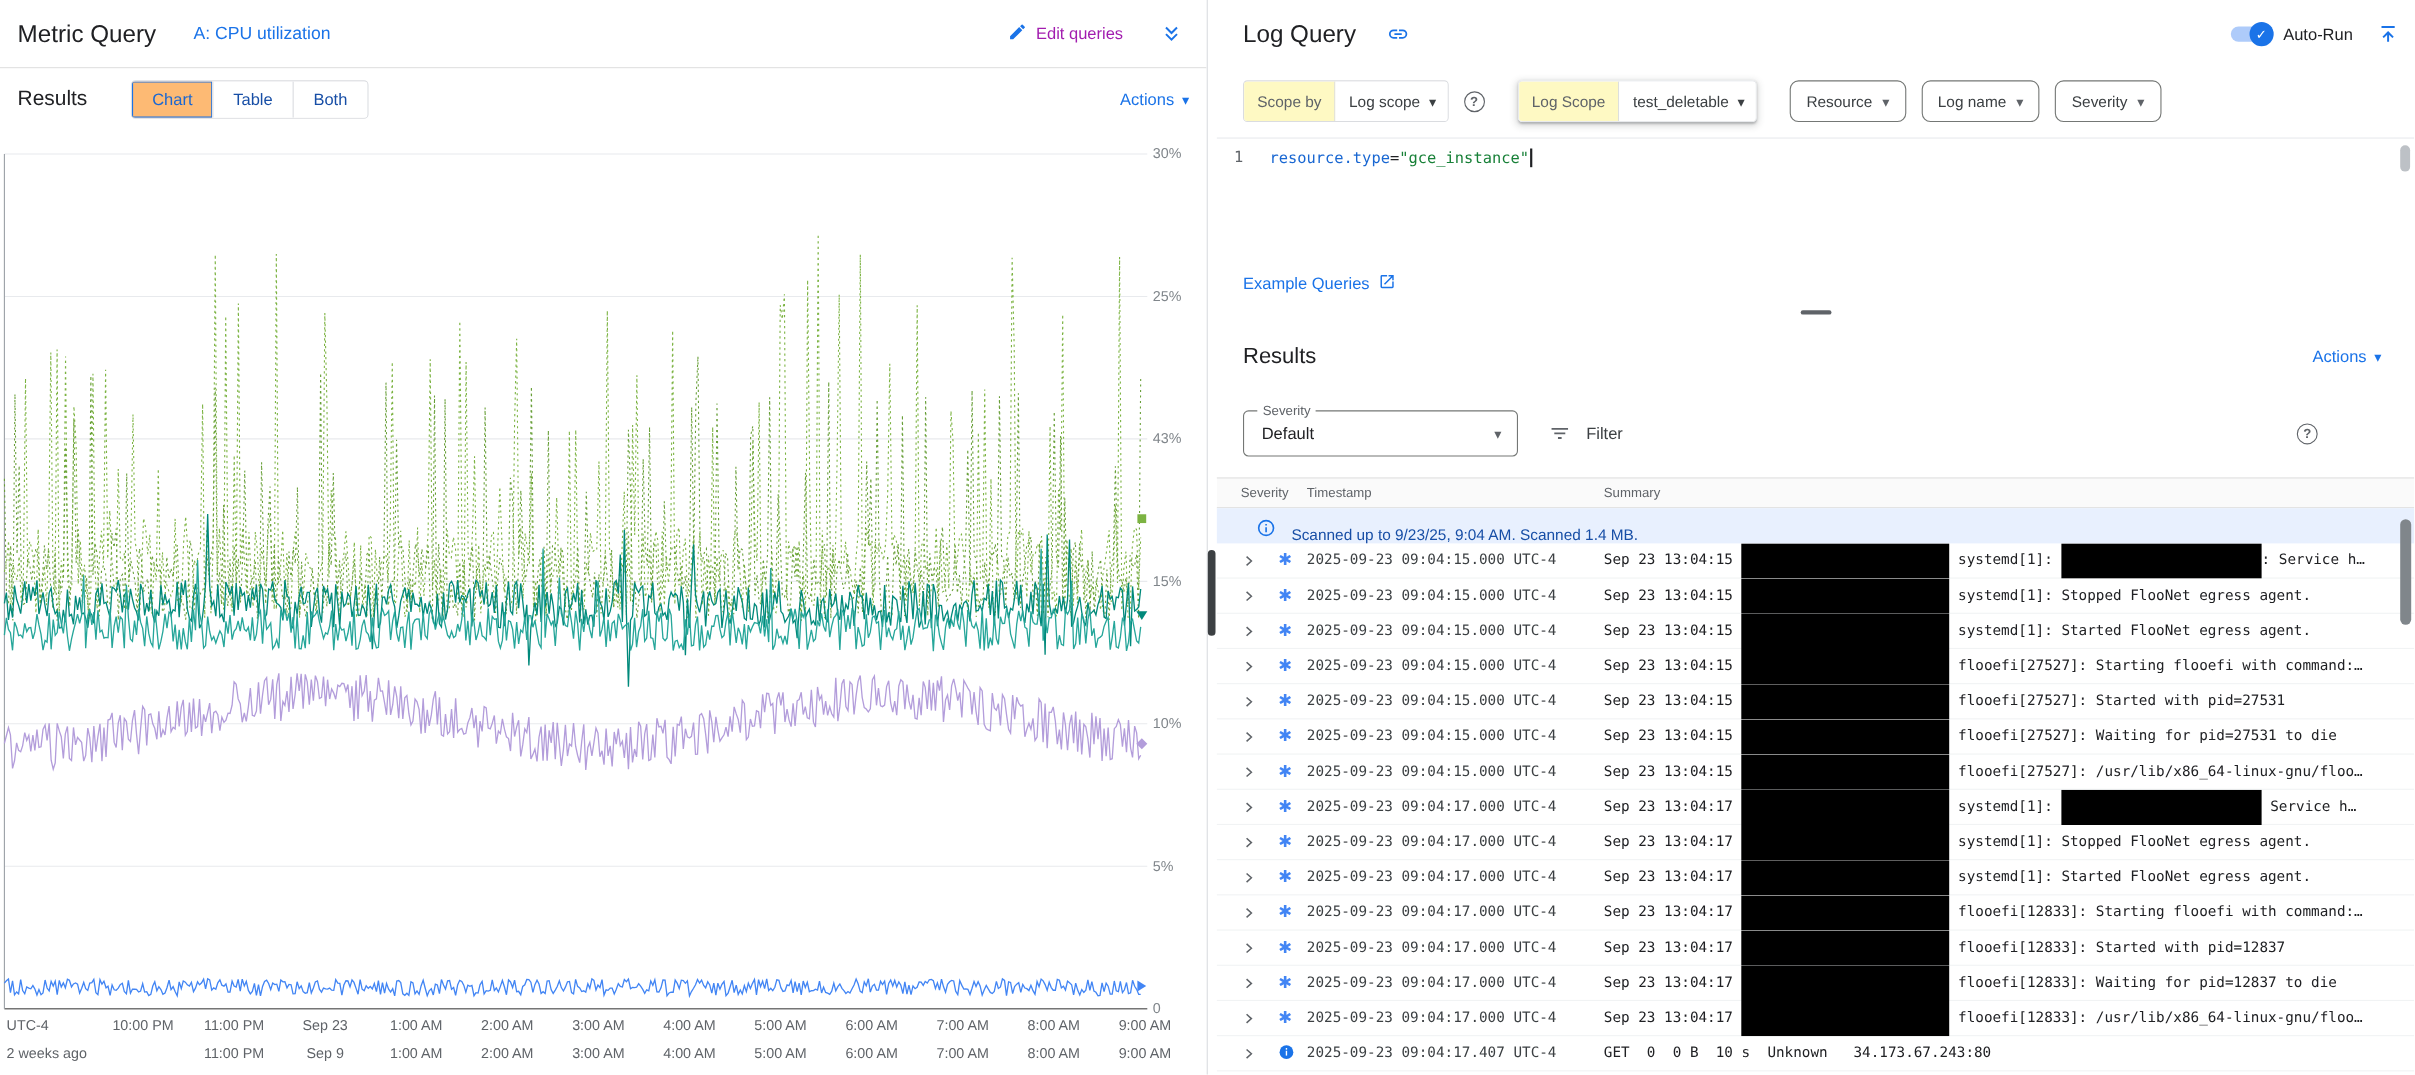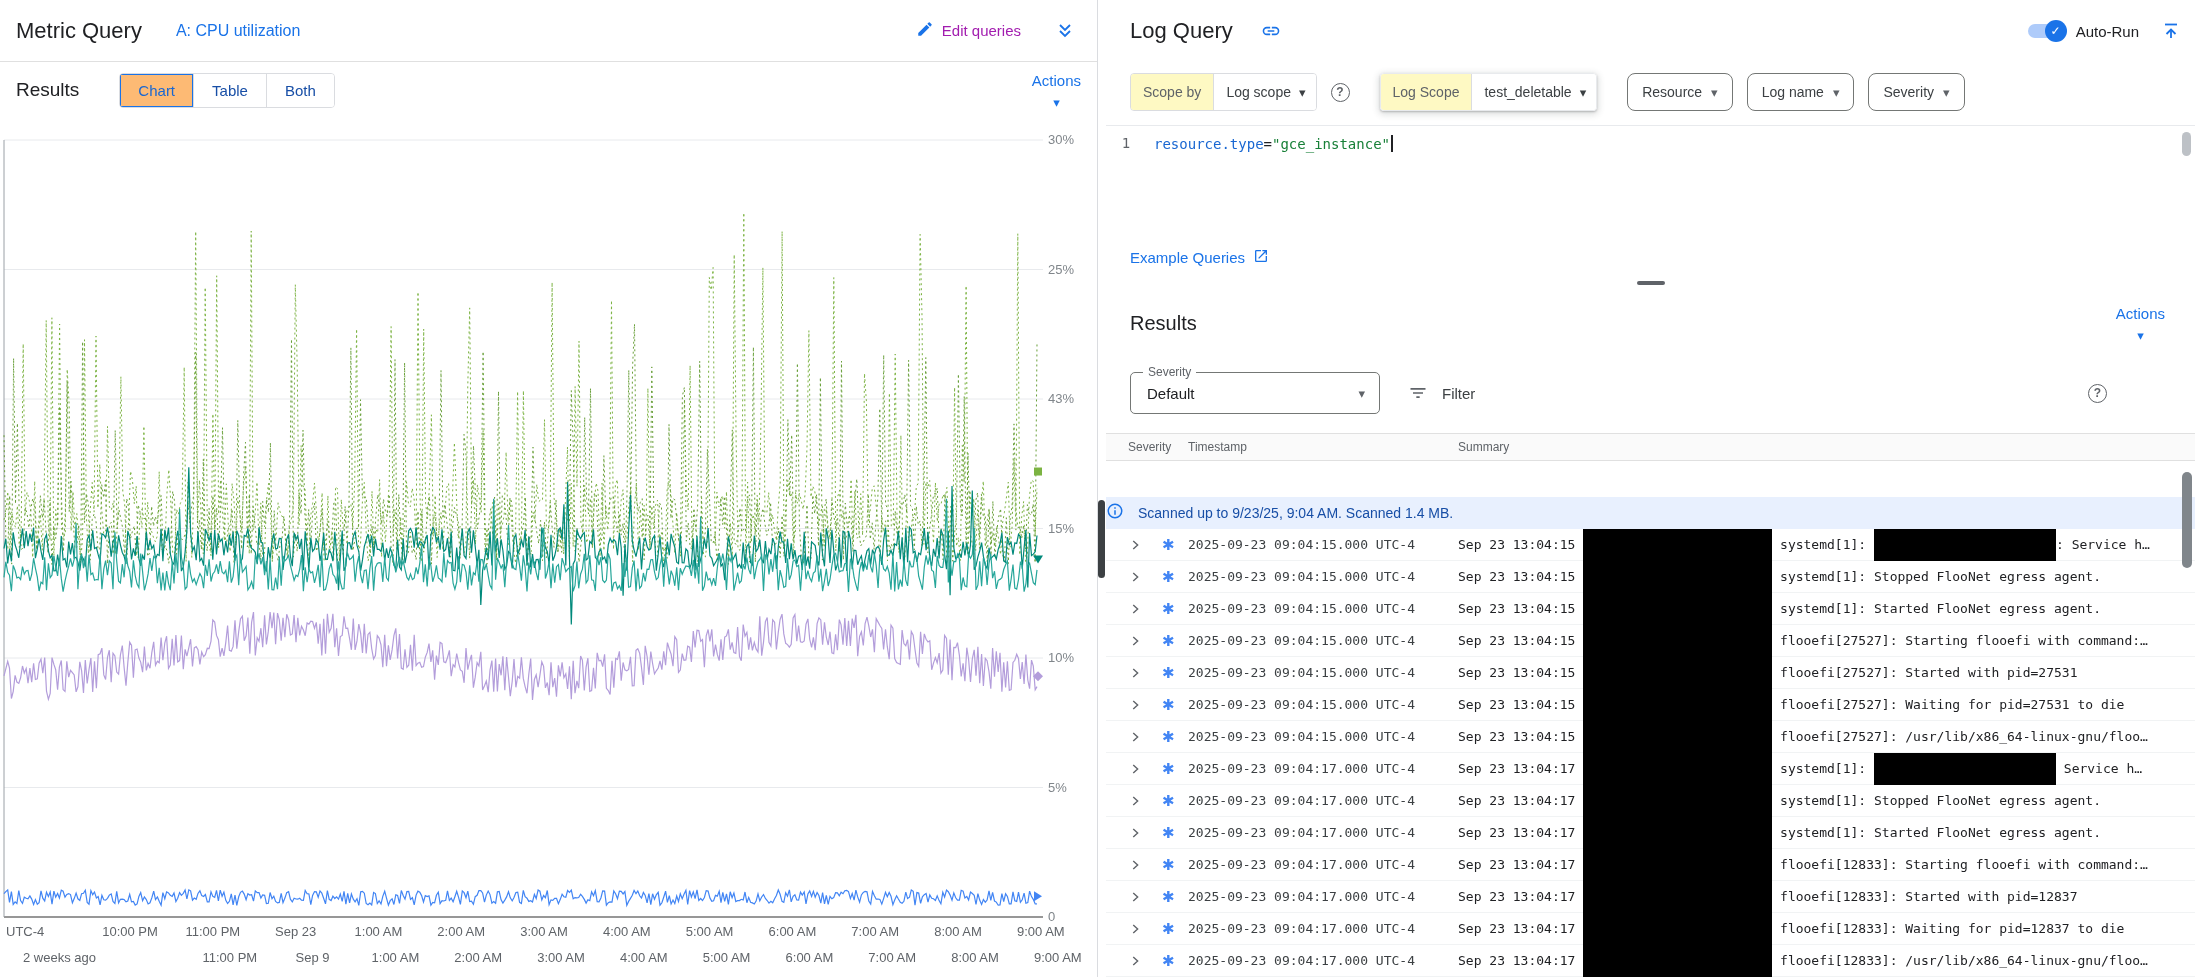--- a/index.html
+++ b/index.html
@@ -17,29 +17,29 @@
   .dbl-chev { margin-left:34px; margin-right:6px; cursor:pointer; display:flex; }
 
   .results-bar { height:56px; display:flex; align-items:center; padding:0 16px; }
   .results-h { font-size:19px; font-weight:400; }
   .segmented { display:flex; margin-left:40px; border:1px solid #dadce0; border-radius:4px; overflow:hidden; }
   .seg-btn { padding:8px 18px; font-size:15px; font-family:inherit; background:#fff; border:none;
     border-left:1px solid #dadce0; color:#174ea6; cursor:pointer; }
   .seg-btn:first-child { border-left:none; }
   .seg-btn.sel { background:#fdba74; color:#1967d2; box-shadow:inset 0 0 0 1px #1a73e8; }
   .actions-btn { margin-left:auto; background:none; border:none; color:#1a73e8; font-size:15px;
-    font-family:inherit; display:flex; align-items:center; gap:7px; cursor:pointer;flex-direction:column; }
+    font-family:inherit; display:flex; align-items:center; gap:7px; cursor:pointer; }
   .caret { font-size:13px; line-height:1; }
 
   .chart-wrap { position:absolute; top:118px; left:0; right:0; bottom:0; }
   .y-labels span { position:absolute; left:1048px; font-size:13px; color:#80868b; }
   .x-row span { position:absolute; font-size:13px; color:#5f6368; white-space:nowrap; }
   .x-row span.c { transform:translateX(-50%); }
   #x-row-1 { position:absolute; top:806px; left:0; right:0; height:18px; }
-  #x-row-2 { position:absolute; top:832px; left:17px; right:0; height:18px;text-decoration:underline; }
+  #x-row-2 { position:absolute; top:832px; left:0; right:0; height:18px;text-decoration:underline; }
 
   
   .divider { width:9px; flex:none; position:relative; border-left:1px solid #dadce0; background:#fff; }
   .divider .handle { position:absolute; left:0px; top:500px; width:7px; height:78px; background:#3c4043; border-radius:4px; cursor:col-resize; }
 
   
   .log-panel { flex:1; position:relative; overflow:hidden; }
   .l-header { height:62px; display:flex; align-items:center; padding:0 14px 0 24px; }
   .l-title { font-size:22px; font-weight:400; }
   .link-icn { margin-left:28px; display:flex; cursor:pointer; }
@@ -85,21 +85,21 @@
   .filter-icn { margin-left:28px; display:flex; }
   .filter-lbl { margin-left:14px; font-size:15px; color:#3c4043; }
   .search-input { margin-left:16px; border:none; outline:none; font-family:inherit; font-size:15px; width:560px; color:#202124; }
   .search-input::placeholder { color:#80868b; }
   .filter-help { margin-left:auto; margin-right:64px; }
 
   .table-head, .log-row { display:grid; grid-template-columns:34px 26px 270px 1fr; padding-left:22px; align-items:center; }
   .table-head { margin-top:18px; height:28px; border-top:1px solid #e0e0e0; border-bottom:1px solid #e0e0e0;
     background:#fafafa; font-size:12px; color:#5f6368; }
   .th-sev { grid-column:1/3; }
-  .banner { height:32px; background:#e8f0fe; display:flex; align-items:center; gap:14px;margin-top:36px; }
+  .banner { height:32px; background:#e8f0fe; display:flex; align-items:flex-end; padding-left:36px; gap:14px; }
   .banner-txt { font-size:14px; color:#174ea6; }
 
   .log-row { height:32px; border-bottom:1px solid #f1f3f4; cursor:pointer; }
   .cell.chev { display:flex; }
   .cell.sev { font-size:15px; color:#4285f4; line-height:1; }
   .cell.ts { font-family:"DejaVu Sans Mono", monospace; font-size:13px; color:#3c4043; white-space:pre; }
   .cell.summary { display:flex; align-items:center; overflow:hidden; white-space:pre;
     font-family:"DejaVu Sans Mono", monospace; font-size:13px; color:#202124; }
   .redact { height:32px; background:#000; flex:none; }
 

